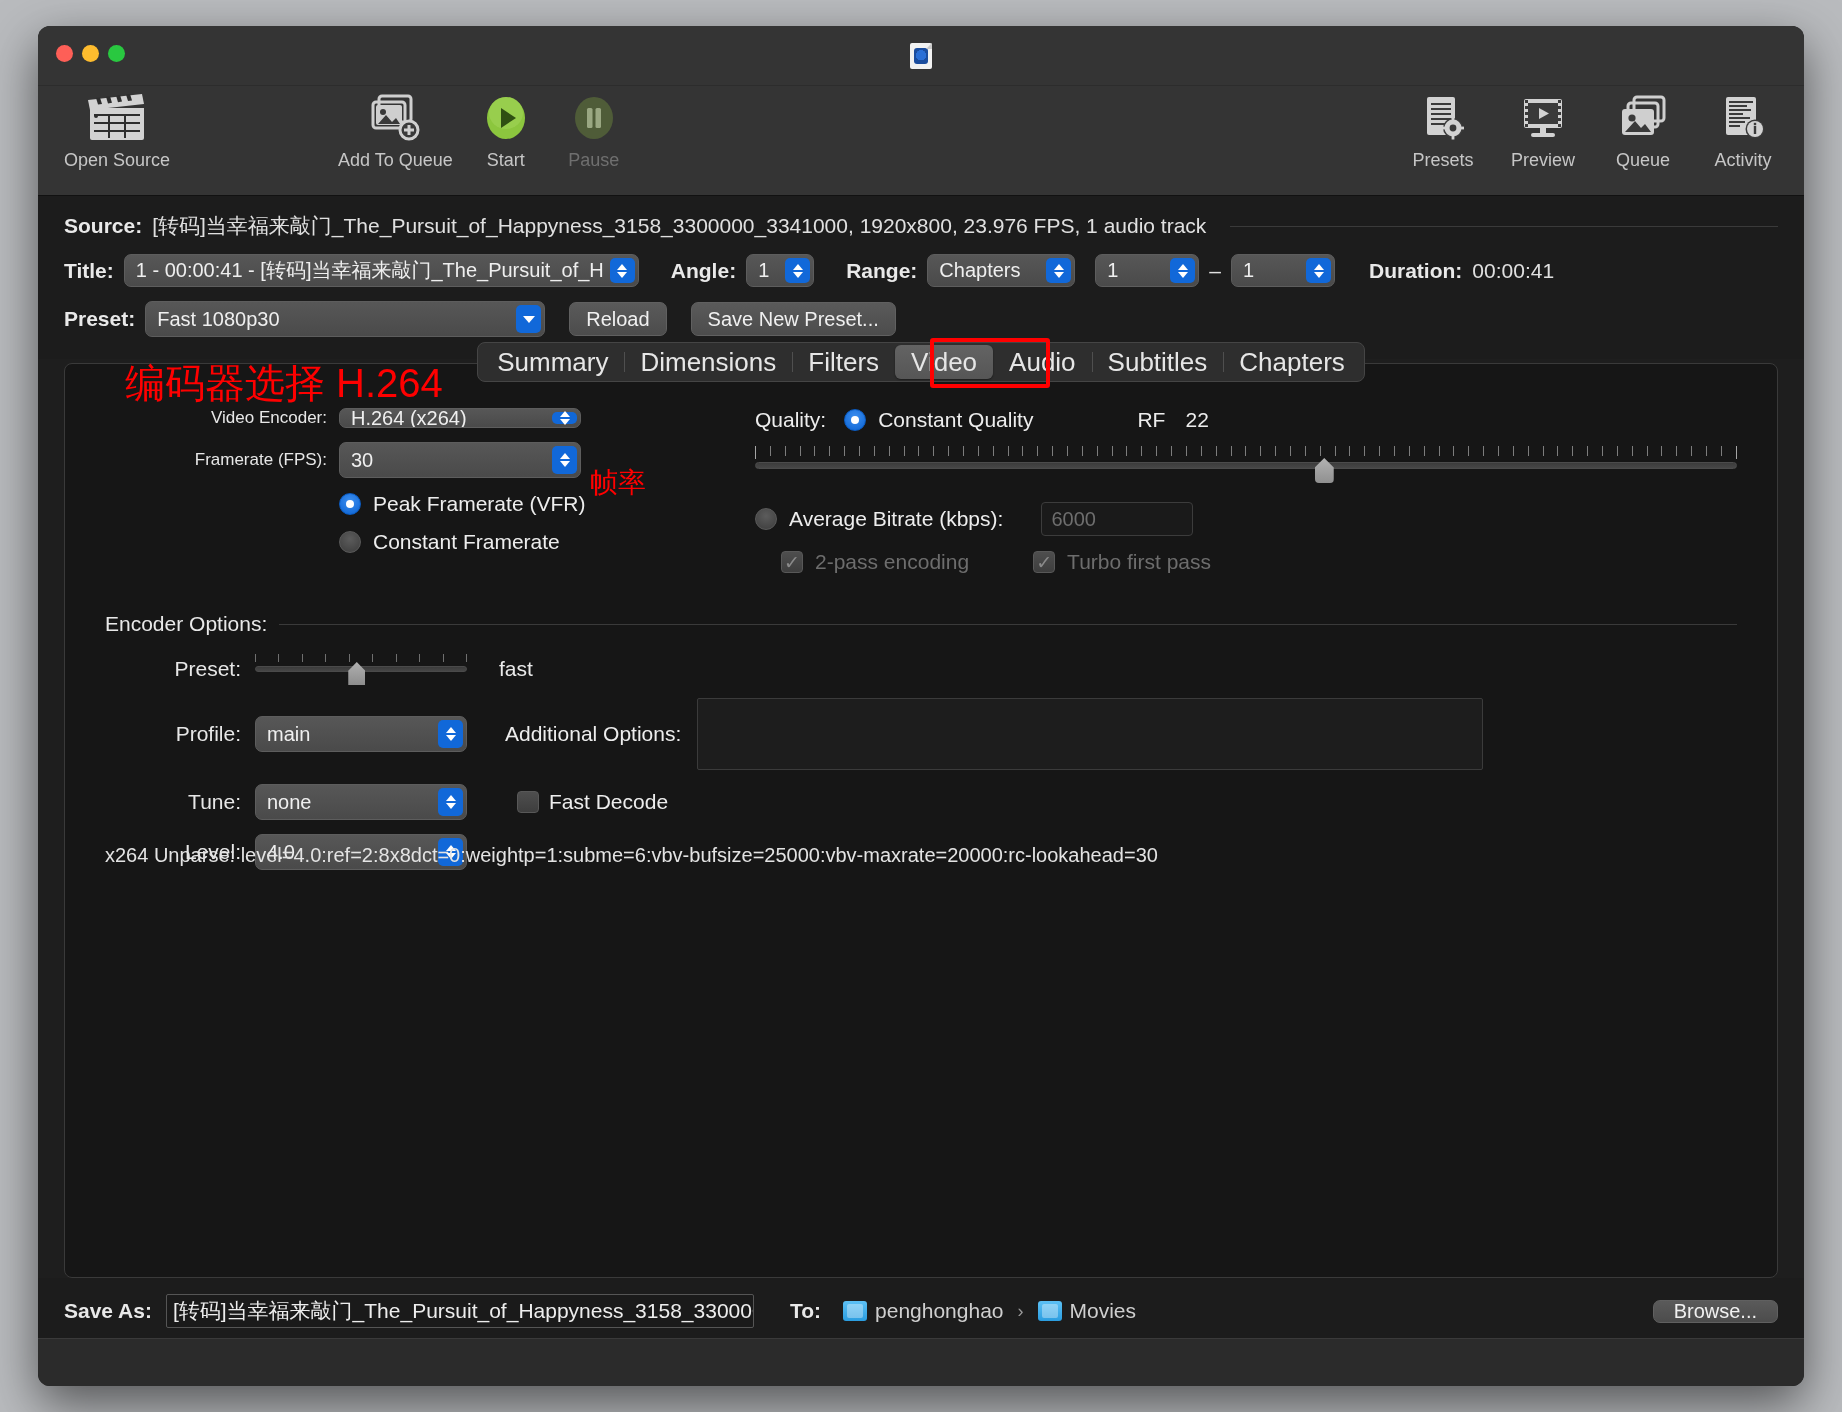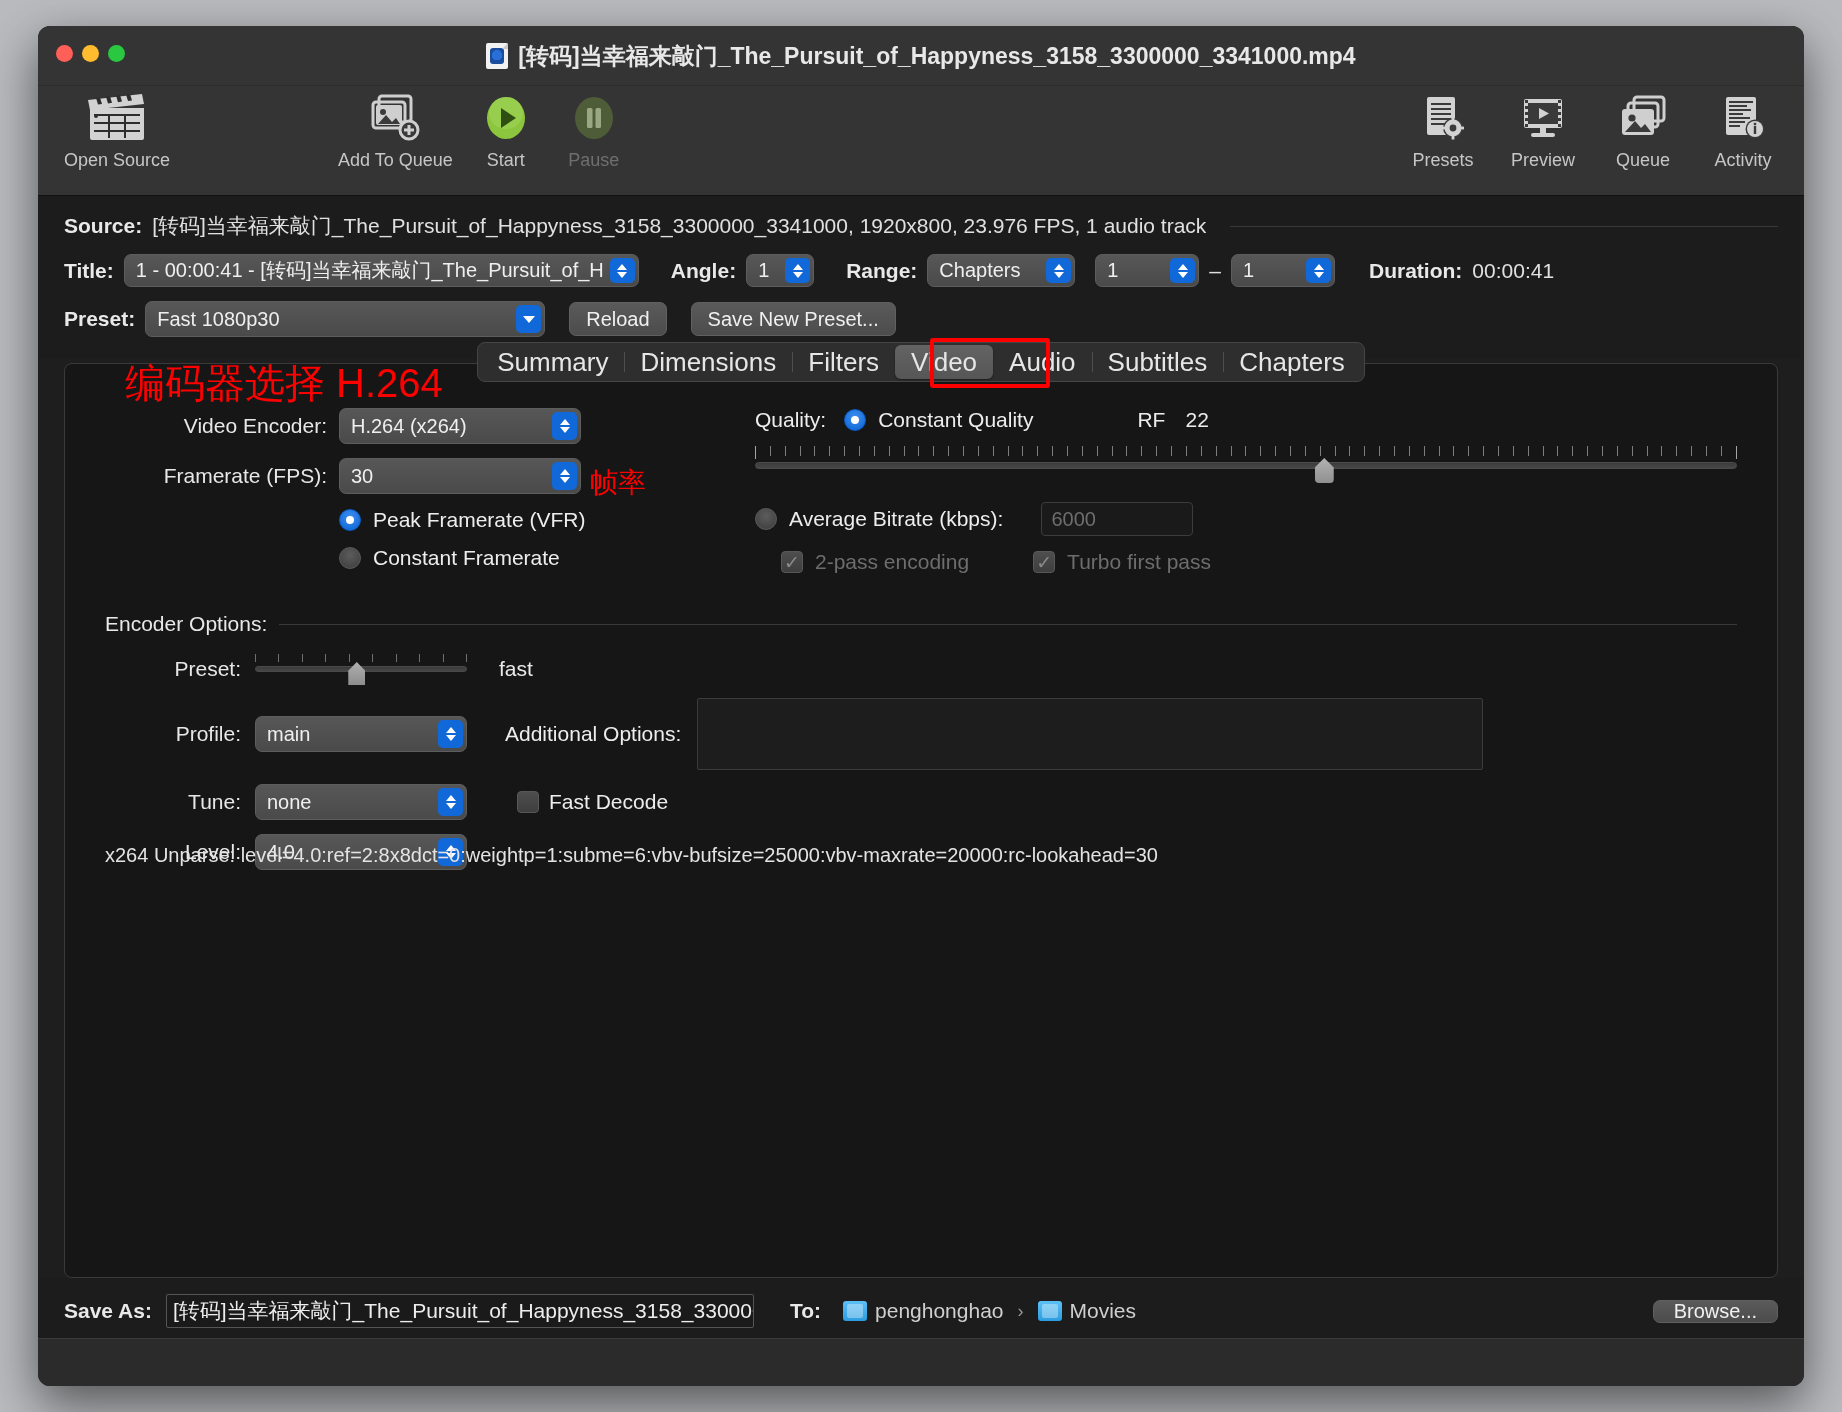--- a/index.html
+++ b/index.html
@@ -241,21 +241,21 @@
   .annot-encoder { left: 60px; top: -8px; font-size: 40px; }
   .annot-fps { left: 525px; top: 100px; font-size: 28px; }
 
   .grid-left { position: absolute; left: 40px; top: 44px; width: 640px; }
   .frow {
     display: flex; align-items: center; gap: 12px;
     margin-bottom: 14px;
   }
   .frow .flabel {
     width: 222px; text-align: right;
-    color: #e7e7e7; font-size: 21px;
+    color: #e7e7e7; font-size: 17px;
     white-space: nowrap;
   }
 
   .radio {
     width: 22px; height: 22px; border-radius: 50%;
     background: radial-gradient(circle at 50% 35%, #5c5c5c, #3c3c3c);
     border: 1px solid #5a5a5a;
     display: inline-block; position: relative;
     flex: 0 0 auto;
   }
@@ -417,21 +417,20 @@
 <div class="window">
 
   <div class="titlebar">
     <div class="traffic">
       <span class="dot red"></span>
       <span class="dot yellow"></span>
       <span class="dot green"></span>
     </div>
     <div class="title-wrap">
       <span class="doc-icon"></span>
-      <span class="title-text">[转码]当幸福来敲门_The_Pursuit_of_Happyness_3158_3300000_3341000.mp4</span>
     </div>
   </div>
 
   <div class="toolbar">
 
     <div class="tb-item" style="margin-right:168px;">
       <span class="tb-ico">
         <svg width="62" height="48" viewBox="0 0 62 48">
           <g fill="#d2d2d2">
             <path d="M4 14 L58 14 L58 44 Q58 46 56 46 L6 46 Q4 46 4 44 Z"></path>
@@ -678,21 +677,21 @@
 
     <div class="content">
 
       <div class="annot annot-encoder">编码器选择 H.264</div>
       <div class="annot annot-fps">帧率</div>
 
       <div class="grid-left">
 
         <div class="frow">
           <span class="flabel">Video Encoder:</span>
-          <span class="popup" style="width:242px;height:36px;">
+          <span class="popup" style="width:242px;height:20px;">
             <span class="ptxt">H.264 (x264)</span>
             <span class="arrows">
                 <i class="up"></i>
                 <i class="dn"></i>
               </span>
           </span>
         </div>
 
         <div class="frow">
           <span class="flabel">Framerate (FPS):</span>

